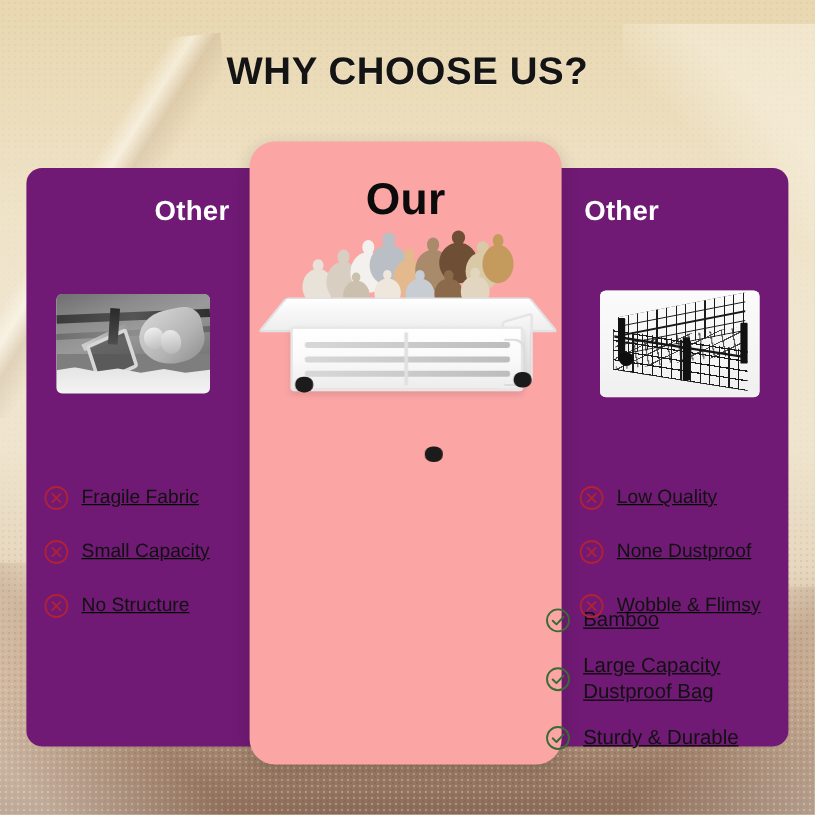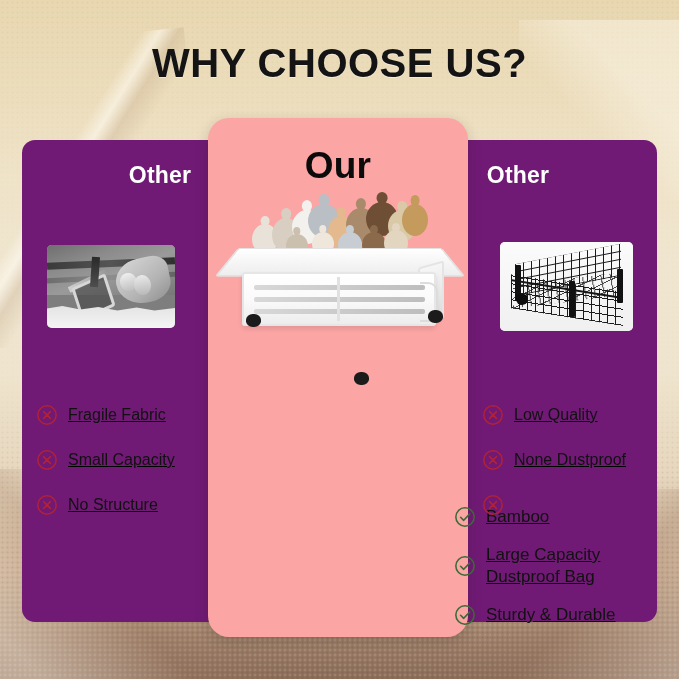--- a/index.html
+++ b/index.html
@@ -41,21 +41,21 @@
   }
   .bg-fold-tr{
     position:absolute;right:-40px;top:20px;width:200px;height:180px;
     background:linear-gradient(-135deg,rgba(255,252,244,.40) 40%,rgba(255,255,255,0) 62%);
   }
 
   
   .title{
     position:absolute;left:0;right:0;top:41px;
     text-align:center;
-    font-size:40px;font-weight:bold;letter-spacing:.5px;
+    font-size:32px;font-weight:bold;letter-spacing:.5px;
     color:#141414;
     text-shadow:0 1px 0 rgba(255,255,255,.45);
   }
 
   
   .panel{
     position:absolute;top:140px;height:482px;
     background:#701a75;
     border-radius:13px;
   }
@@ -384,16 +384,17 @@
       </span>
       <span class="label">None Dustproof</span>
     </div>
     <div class="row">
       <span class="ico">
         <svg viewBox="0 0 24 24">
             <circle cx="12" cy="12" r="10" fill="none" stroke="#b22234" stroke-width="1.6"></circle>
             <path d="M8.3 8.3 L15.7 15.7 M15.7 8.3 L8.3 15.7" stroke="#b22234" stroke-width="1.7" stroke-linecap="round"></path>
           </svg>
       </span>
+      <span class="label">Wobble &amp; Flimsy</span>
     </div>
   </div>
 
 </div>
 
 </body></html>

